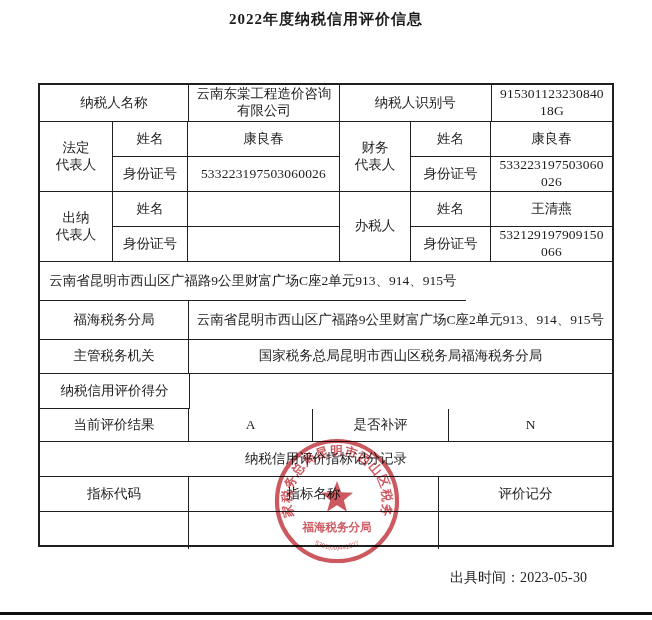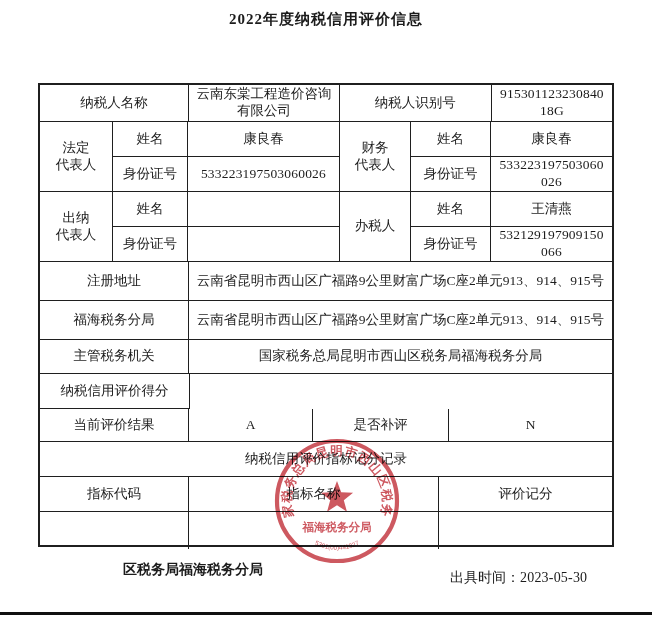--- a/index.html
+++ b/index.html
@@ -106,21 +106,20 @@
         <div class="tc nbr" style="width:121px">王清燕</div>
       </div>
       <div class="subrow" style="height:35px">
         <div class="tc" style="width:80px">身份证号</div>
         <div class="tc nbr num" style="width:121px">532129197909150066</div>
       </div>
     </div>
   </div>
 
   <div class="trow" style="height:39px">
-    <div class="tc" style="width:150px">注册地址</div>
     <div class="tc nbr" style="width:426px; word-break:normal; overflow-wrap:anywhere">云南省昆明市西山区广福路9公里财富广场C座2单元913、914、915号</div>
   </div>
 
   <div class="trow" style="height:39px">
     <div class="tc" style="width:150px">福海税务分局</div>
     <div class="tc nbr" style="width:426px; word-break:normal; overflow-wrap:anywhere">云南省昆明市西山区广福路9公里财富广场C座2单元913、914、915号</div>
   </div>
 
   <div class="trow" style="height:34px">
     <div class="tc" style="width:150px">主管税务机关</div>
@@ -168,19 +167,18 @@
   <g transform="translate(0,-3) scale(1.3)">
     <polygon points="0,-13 3.23,-4.45 12.36,-4.02 5.23,1.7 7.64,10.52 0,5.5 -7.64,10.52 -5.23,1.7 -12.36,-4.02 -3.23,-4.45" fill="currentColor"></polygon>
   </g>
   <text x="0" y="30" text-anchor="middle" font-size="11.5" fill="currentColor" font-weight="bold" font-family="'Liberation Serif','DejaVu Serif',serif">福海税务分局</text>
   <text font-size="6.3" fill="currentColor" font-family="'Liberation Sans','DejaVu Sans',sans-serif">
     <textPath href="#sealArcBot" startOffset="50%" text-anchor="middle">5301(00)441327</textPath>
   </text>
 </svg>
 
 <div class="footer-authority">
-  <div>区税务局福海税务分局</div>
 </div>
 <div class="issue-date">
   <span>出具时间：</span><span class="num">2023-05-30</span>
 </div>
 
 <div class="bottom-rule"></div>
 
 </body></html>

